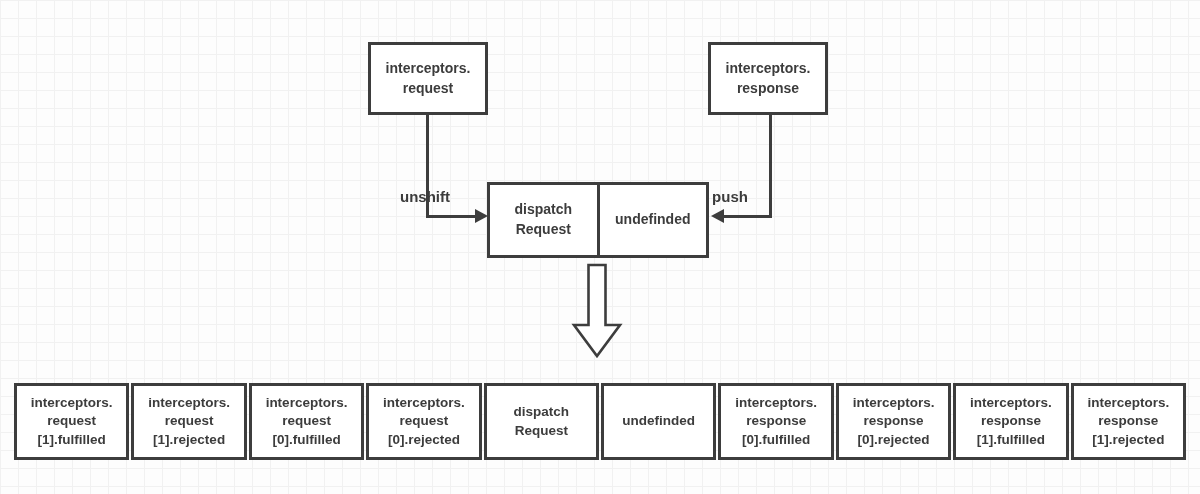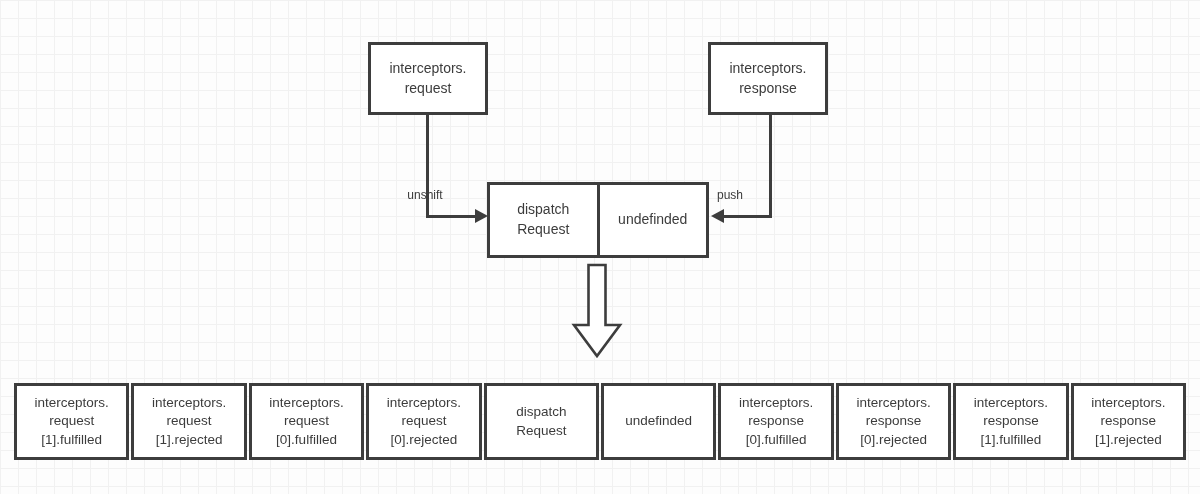--- a/index.html
+++ b/index.html
@@ -10,20 +10,21 @@
   .canvas {
     position: relative; width: 1200px; height: 494px;
     background-color: #fdfdfd;
     background-image:
       linear-gradient(#f1f1f1 1px, transparent 1px),
       linear-gradient(90deg, #f1f1f1 1px, transparent 1px),
       linear-gradient(#e4e4e4 1px, transparent 1px),
       linear-gradient(90deg, #e4e4e4 1px, transparent 1px);
     background-size: 18px 18px, 18px 18px, 72px 72px, 72px 72px;
     color: #3c3c3c;
+    font-weight: bold;
   }
   .box {
     position: absolute; box-sizing: border-box;
     background: #fff; border: 3px solid #3d3d3d;
     display: flex; flex-direction: column;
     align-items: center; justify-content: center;
     text-align: center; font-size: 14px; line-height: 1.4;
   }
   .line { display: block; }
 
@@ -49,21 +50,21 @@
   .h-left  { left: 426px; top: 215px; width: 50px; }
   .v-right { left: 769px; top: 115px; height: 102px; }
   .h-right { left: 724px; top: 215px; width: 48px; }
 
   .ah { position: absolute; width: 0; height: 0;
         border-top: 7px solid transparent; border-bottom: 7px solid transparent; }
   .ah-right { left: 475px; top: 209px; border-left: 13px solid #3d3d3d; }
   .ah-left  { left: 711px; top: 209px; border-right: 13px solid #3d3d3d; }
 
   .edge-label {
-    position: absolute; font-size: 12px; color: #3c3c3c; text-align: center;
+    position: absolute; font-size: 15px; color: #3c3c3c; text-align: center;
   }
   .label-unshift { left: 394px; top: 188px; width: 62px; }
   .label-push    { left: 705px; top: 188px; width: 50px; }
 
   .big-arrow { position: absolute; left: 567px; top: 263px; }
 
   .chain {
     position: absolute; left: 14px; top: 383px; width: 1172px; height: 77px;
     display: flex; gap: 2px;
   }

